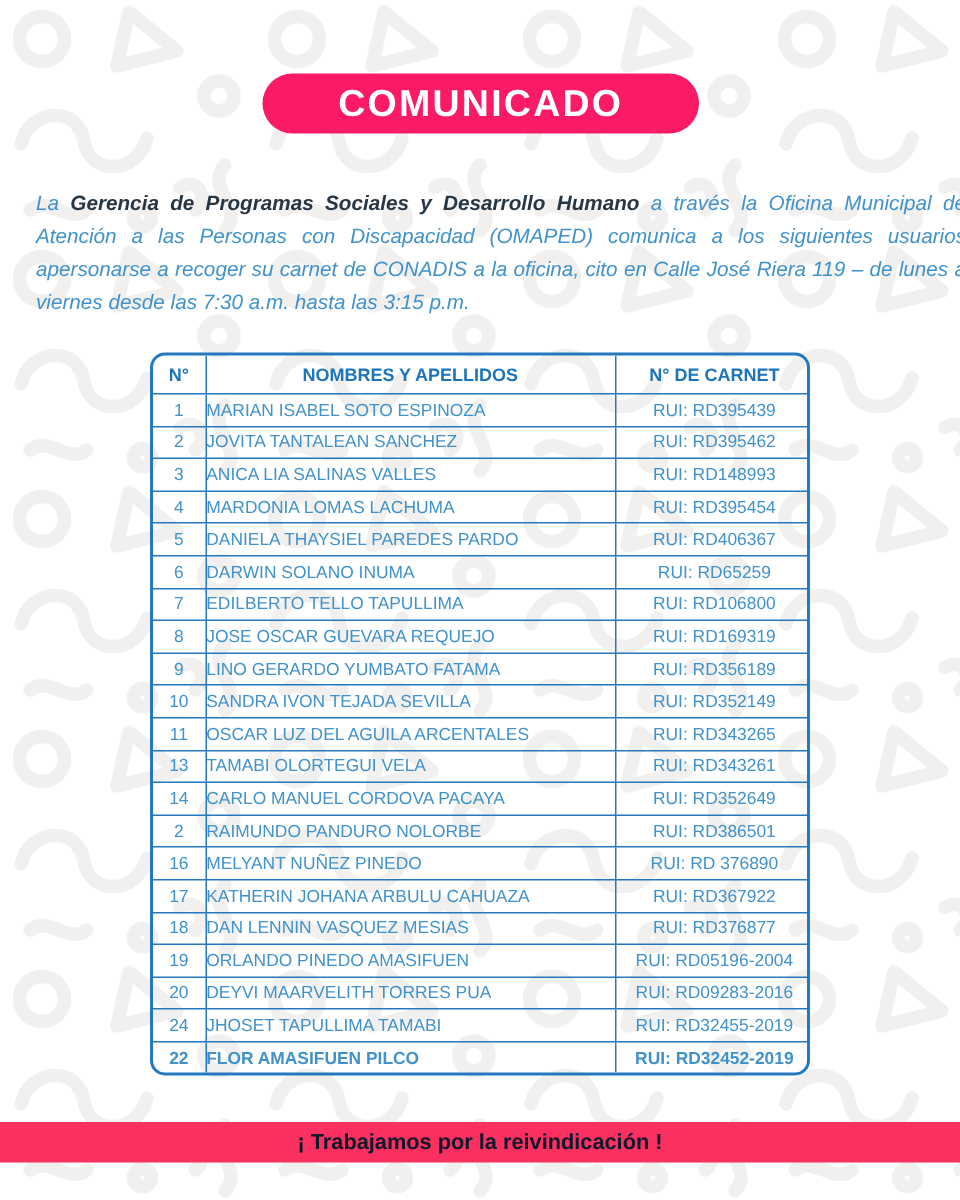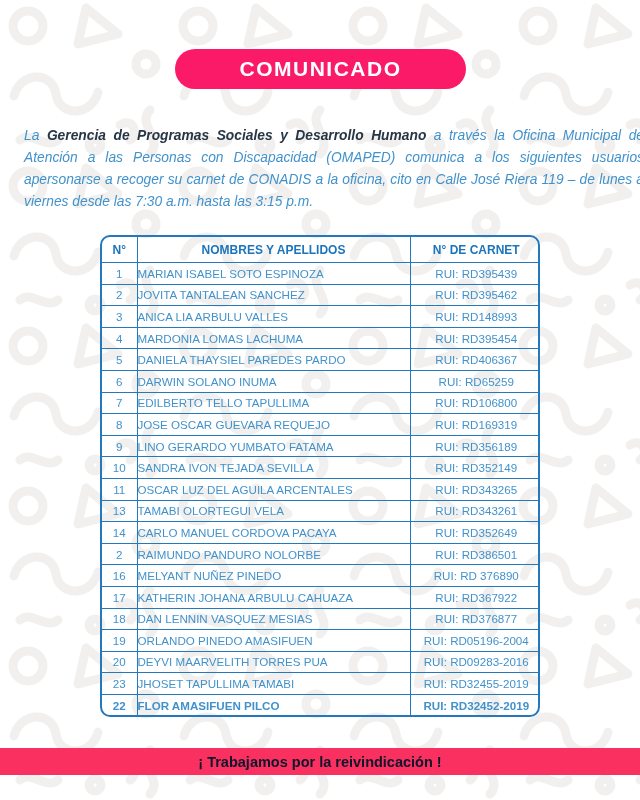--- a/index.html
+++ b/index.html
@@ -20,21 +20,21 @@
   .banner {
     position: absolute;
     left: 175px; top: 49px;
     width: 291px; height: 40px;
     background: var(--pink-banner, #fa1a68);
     border-radius: 21px;
     display: flex;
     align-items: center;
     justify-content: center;
     color: #ffffff;
-    font-size: 21px;
+    font-size: 25px;
     font-weight: bold;
     letter-spacing: 1.5px;
     z-index: 2;
   }
   .intro {
     position: absolute;
     left: 24px; top: 111px;
     width: 620px;
     font-size: 13.8px;
     line-height: 22px;
@@ -155,21 +155,21 @@
             <td class="cell-name">MARIAN ISABEL SOTO ESPINOZA</td>
             <td class="cell-carnet">RUI: RD395439</td>
           </tr>
           <tr>
             <td class="cell-n">2</td>
             <td class="cell-name">JOVITA TANTALEAN SANCHEZ</td>
             <td class="cell-carnet">RUI: RD395462</td>
           </tr>
           <tr>
             <td class="cell-n">3</td>
-            <td class="cell-name">ANICA LIA ARBULU VALLES</td>
+            <td class="cell-name">ANICA LIA SALINAS VALLES</td>
             <td class="cell-carnet">RUI: RD148993</td>
           </tr>
           <tr>
             <td class="cell-n">4</td>
             <td class="cell-name">MARDONIA LOMAS LACHUMA</td>
             <td class="cell-carnet">RUI: RD395454</td>
           </tr>
           <tr>
             <td class="cell-n">5</td>
             <td class="cell-name">DANIELA THAYSIEL PAREDES PARDO</td>
@@ -239,21 +239,21 @@
             <td class="cell-n">19</td>
             <td class="cell-name">ORLANDO PINEDO AMASIFUEN</td>
             <td class="cell-carnet">RUI: RD05196-2004</td>
           </tr>
           <tr>
             <td class="cell-n">20</td>
             <td class="cell-name">DEYVI MAARVELITH TORRES PUA</td>
             <td class="cell-carnet">RUI: RD09283-2016</td>
           </tr>
           <tr>
-            <td class="cell-n">23</td>
+            <td class="cell-n">24</td>
             <td class="cell-name">JHOSET TAPULLIMA TAMABI</td>
             <td class="cell-carnet">RUI: RD32455-2019</td>
           </tr>
           <tr>
             <td class="cell-n">22</td>
             <td class="cell-name">FLOR AMASIFUEN PILCO</td>
             <td class="cell-carnet">RUI: RD32452-2019</td>
           </tr>
         </tbody>
     </table>

